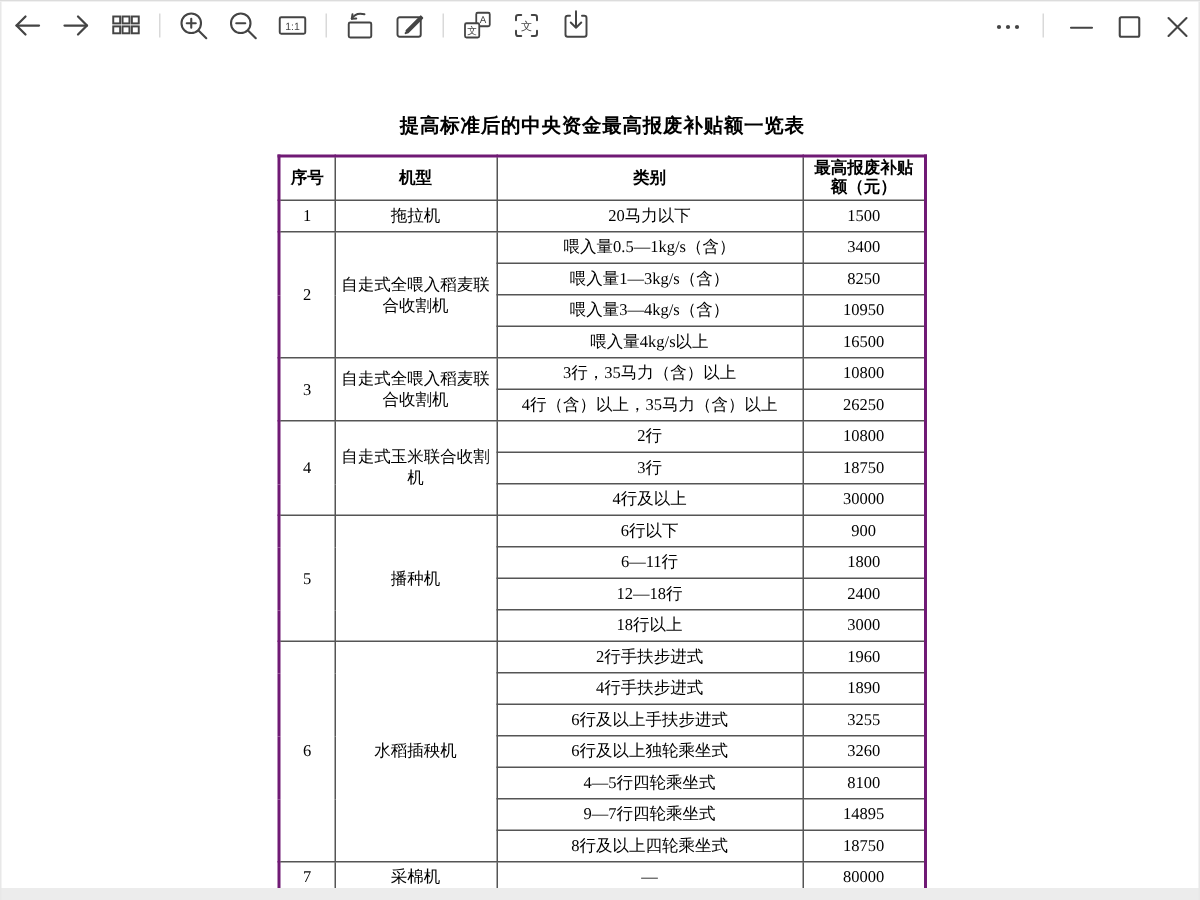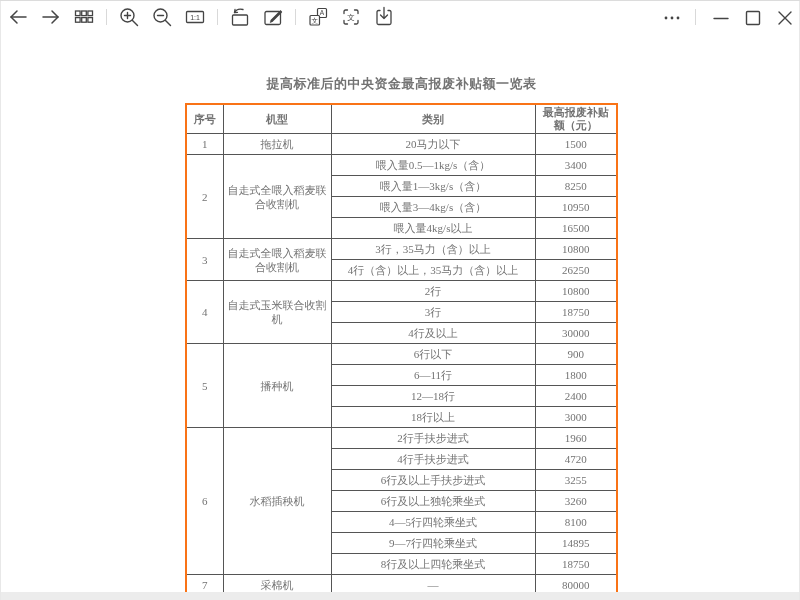--- a/index.html
+++ b/index.html
@@ -31,30 +31,30 @@
     display:flex;align-items:center;justify-content:center;
     padding:0;margin:0 0 0 2px;cursor:default;
   }
   .win-divider{width:1px;height:16px;background:#d9d9d9;margin:0 8px;flex:none;}
   
   .image-canvas{
     position:absolute;left:0;top:32px;width:800px;height:560px;background:#ffffff;
   }
   .doc{
     position:absolute;left:185px;top:36px;width:433px;
-    color:#737373;
+    color:#000000;
     font-family:"Liberation Serif","DejaVu Serif",serif;
   }
   .doc-title{
     height:30px;display:flex;align-items:center;justify-content:center;
     font-size:13px;font-weight:bold;letter-spacing:.5px;margin-bottom:4px;
   }
   table.subsidy{
     border-collapse:collapse;table-layout:fixed;width:431px;
-    border:2px solid #f97316;
+    border:2px solid #701a75;
   }
   table.subsidy th, table.subsidy td{
     border:1px solid #555555;
     text-align:center;vertical-align:middle;
     padding:0 2px;box-sizing:border-box;
     font-size:11px;line-height:1.3;
     overflow:hidden;
   }
   table.subsidy th{height:25px;font-weight:bold;line-height:1.2;padding:1px 2px;}
   table.subsidy td{height:21px;font-weight:normal;}
@@ -286,21 +286,21 @@
         </tr>
 
         <tr>
           <td class="c-no" rowspan="7">6</td>
           <td class="c-type" rowspan="7">水稻插秧机</td>
           <td class="c-cat">2行手扶步进式</td>
           <td class="c-amt">1960</td>
         </tr>
         <tr>
           <td class="c-cat">4行手扶步进式</td>
-          <td class="c-amt">4720</td>
+          <td class="c-amt">1890</td>
         </tr>
         <tr>
           <td class="c-cat">6行及以上手扶步进式</td>
           <td class="c-amt">3255</td>
         </tr>
         <tr>
           <td class="c-cat">6行及以上独轮乘坐式</td>
           <td class="c-amt">3260</td>
         </tr>
         <tr>

